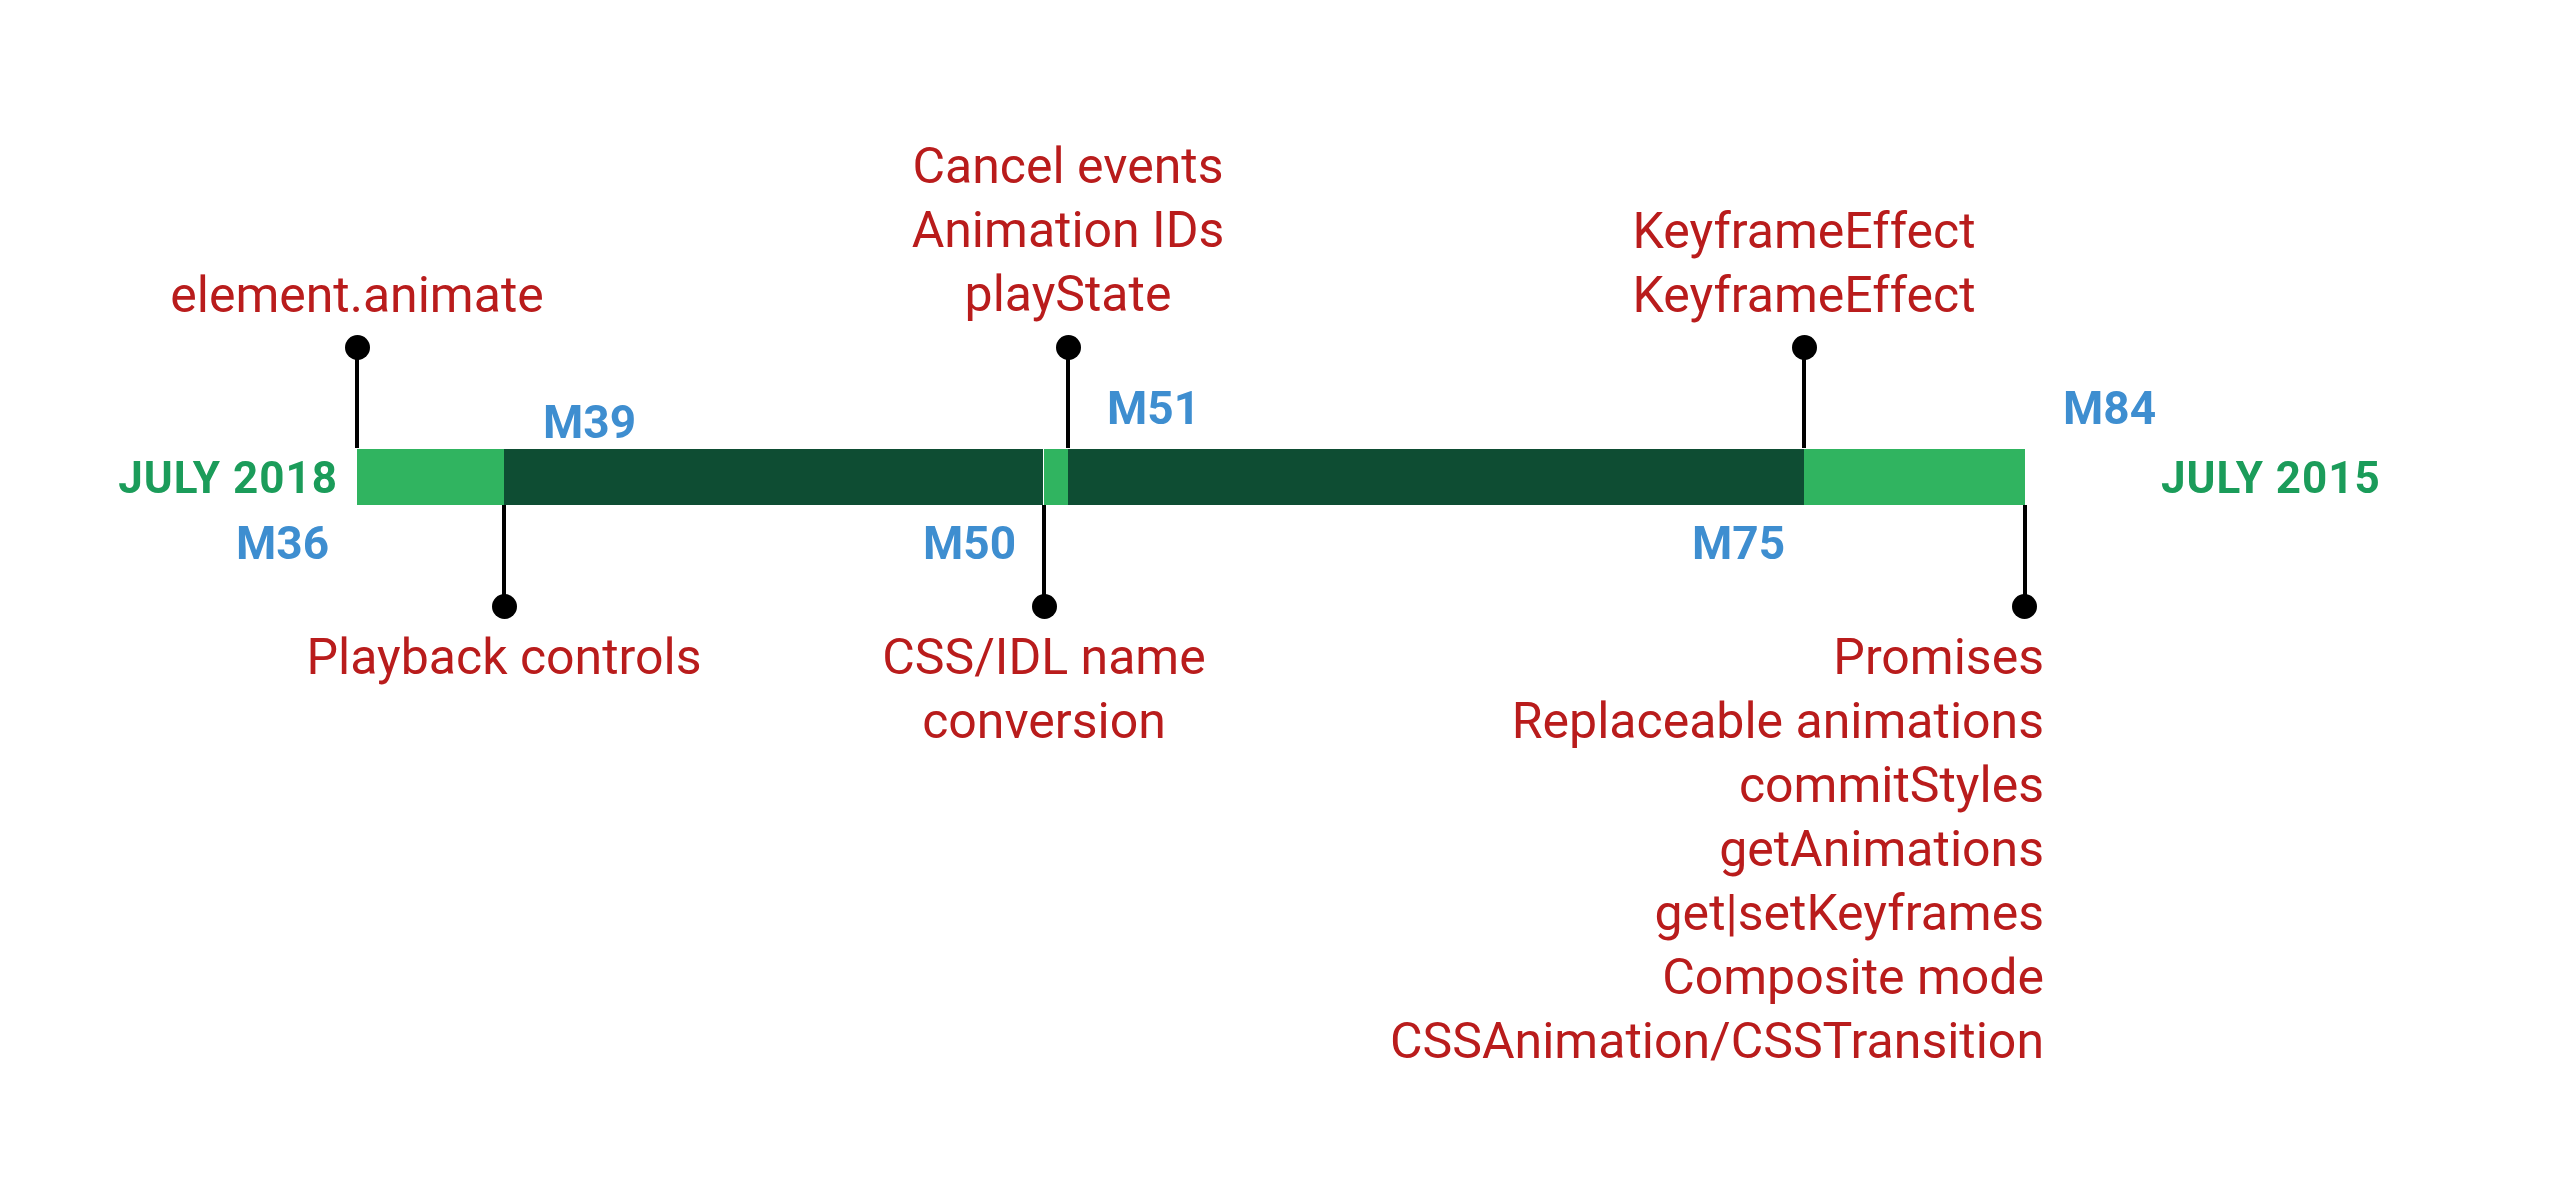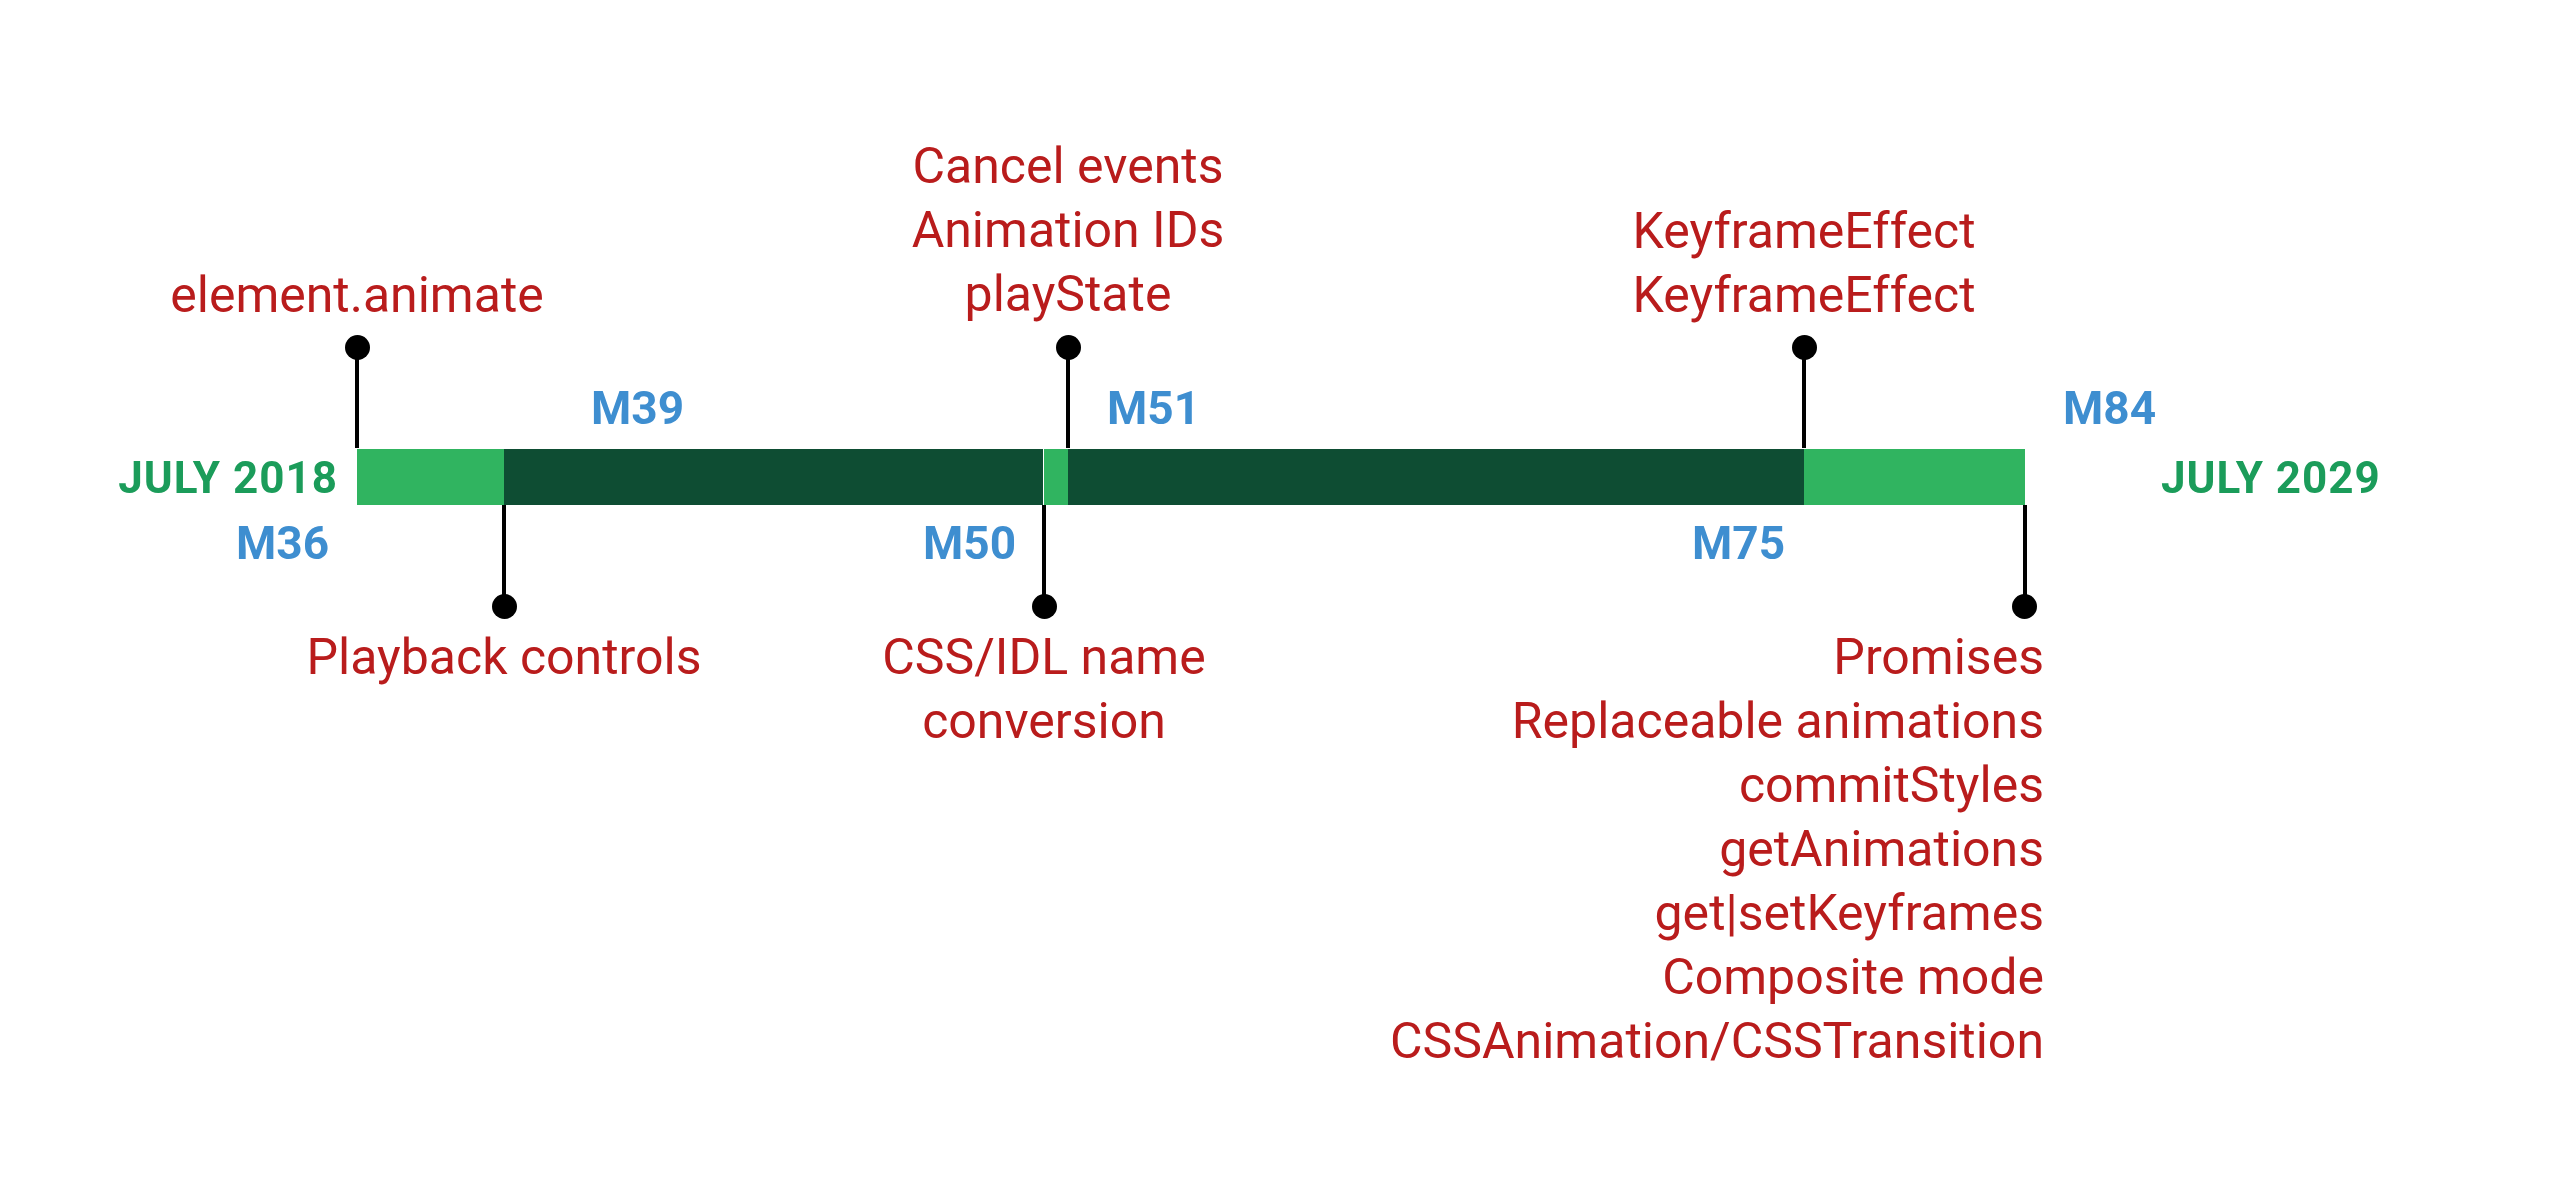--- a/index.html
+++ b/index.html
@@ -65,32 +65,32 @@
 
 <div class="stage">
 
   <div class="bar bar-light" style="left:357px;width:147px;"></div>
   <div class="bar bar-dark" style="left:504px;width:539px;"></div>
   <div class="bar bar-light" style="left:1044px;width:24.5px;"></div>
   <div class="bar bar-dark" style="left:1068px;width:736px;"></div>
   <div class="bar bar-light" style="left:1804px;width:221px;"></div>
 
   <div class="date-label" style="right:2238px;top:452px;">JULY 2018</div>
-  <div class="date-label" style="left:2161px;top:452px;">JULY 2029</div>
+  <div class="date-label" style="left:2161px;top:452px;">JULY 2015</div>
 
   <div class="connector" style="left:355px;top:347px;height:101px;"></div>
   <div class="dot" style="left:357px;top:347px;"></div>
   <div class="version-label" style="left:236px;top:516px;">M36</div>
   <div class="annotation center" style="left:-29px;width:772px;top:263px;">
     <span>element.animate</span>
   </div>
 
   <div class="connector" style="left:502px;top:505px;height:101px;"></div>
   <div class="dot" style="left:504px;top:606px;"></div>
-  <div class="version-label" style="left:543px;top:381px;margin-left:48px;">M39</div>
+  <div class="version-label" style="left:543px;top:395px;">M39</div>
   <div class="annotation center" style="left:118px;width:772px;top:625px;">
     <span>Playback controls</span>
   </div>
 
   <div class="connector" style="left:1042px;top:505px;height:101px;"></div>
   <div class="dot" style="left:1044px;top:606px;"></div>
   <div class="version-label" style="left:923px;top:516px;">M50</div>
   <div class="annotation center" style="left:658px;width:772px;top:625px;">
     <span>CSS/IDL name</span><br>
     <span>conversion</span>

